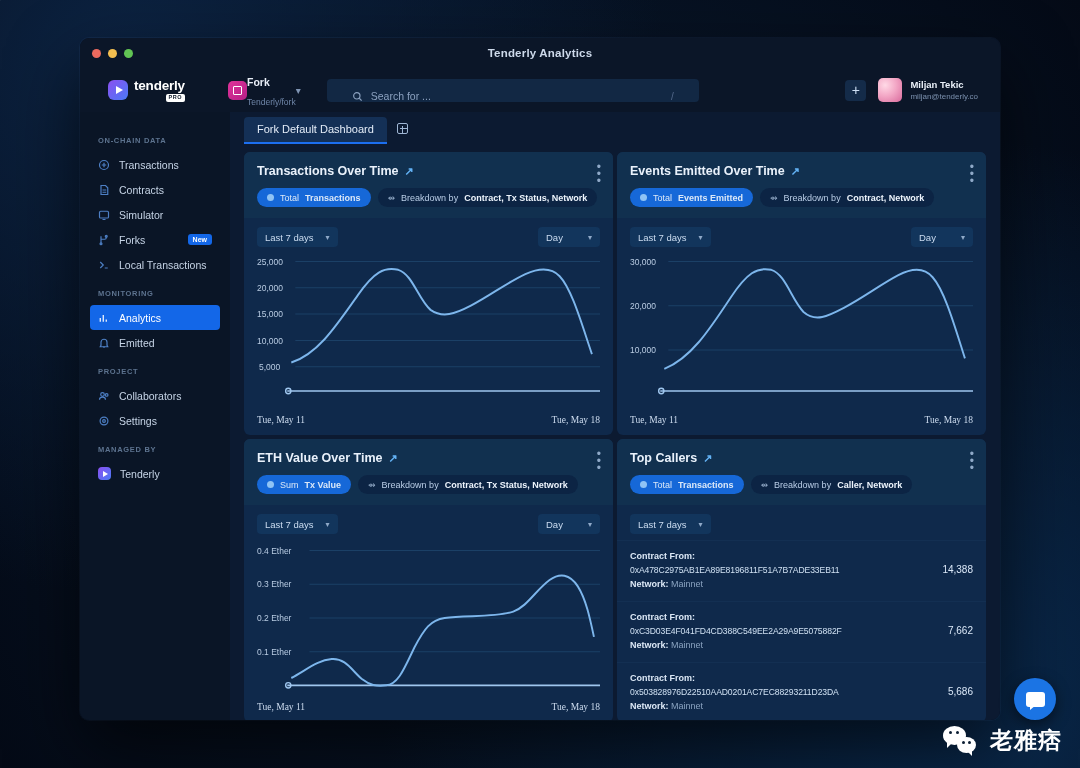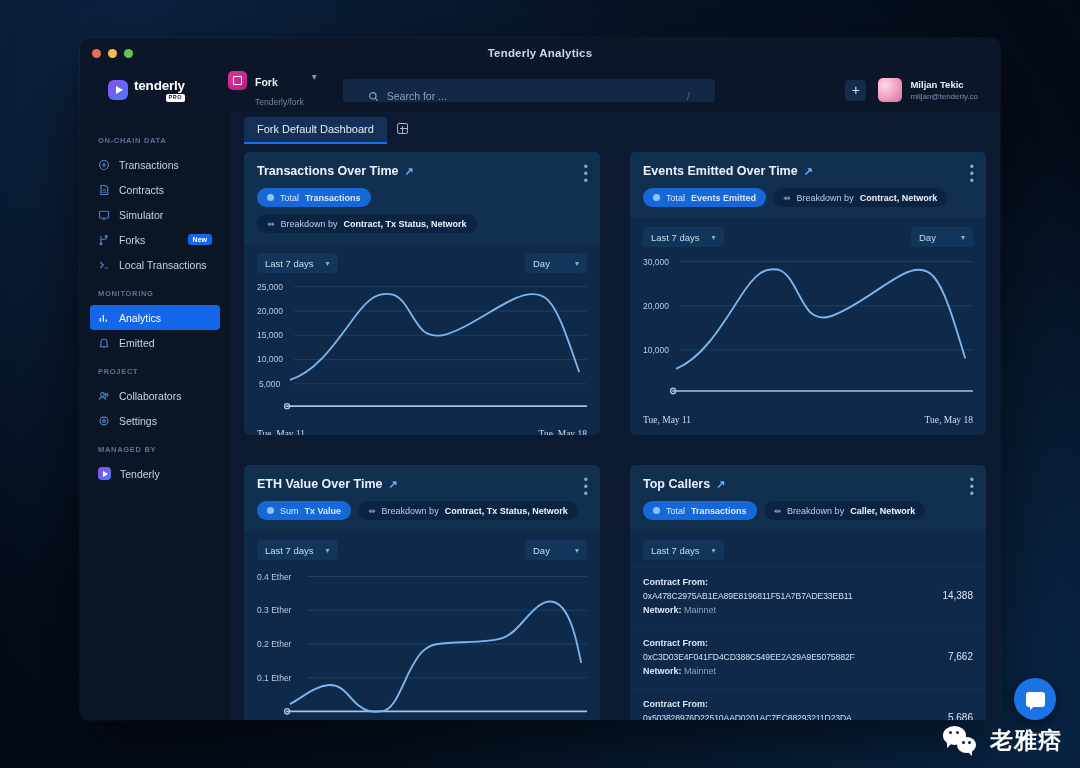--- a/index.html
+++ b/index.html
@@ -59,21 +59,21 @@
     border-top:4.5px solid transparent;border-bottom:4.5px solid transparent;
     margin-left:2px;
   }
   .logo-text { display:flex; flex-direction:column; line-height:1; }
   .logo-word { font-size: 13.5px; color:#fff; font-weight:bold; letter-spacing:-.2px; }
   .logo-pro {
     align-self:flex-end; margin-top:2px; font-size:5.5px; font-weight:bold;
     color:#0b1628; background:#fff; border-radius:2px; padding:1px 3px; letter-spacing:.5px;
   }
 
-  .forksel { display:flex; gap:8px; cursor:pointer; }
+  .forksel { display:flex; align-items:center; gap:0; cursor:pointer; }
   .fork-ico {
     width:19px;height:19px;border-radius:5px;
     background:linear-gradient(135deg,#e0339a,#b51f86);
     display:flex;align-items:center;justify-content:center;
   }
   .fork-ico i { display:block; width:9px;height:9px;border:1.4px solid #fff;border-radius:1px;}
   .fork-tx { line-height:1.2; }
   .fork-tx .a { font-size:10.5px; color:#e9eef7; font-weight:bold; }
   .fork-tx .b { font-size:8.5px; color:#6f86a8;margin-top:39px; }
   .chev { color:#7f94b3; font-size:10px; }
@@ -137,21 +137,21 @@
   .tab-add {
     width:27px;height:24px;display:flex;align-items:center;justify-content:center;
     color:#9fb6d4;font-size:12px;cursor:pointer; margin-bottom:3px;
   }
   .tab-add .sq { width:11px;height:11px;border:1.2px solid #9fb6d4;border-radius:2px;position:relative;}
   .tab-add .sq:before{content:"";position:absolute;left:4.3px;top:2px;width:1.2px;height:7px;background:#9fb6d4;}
   .tab-add .sq:after{content:"";position:absolute;top:4.3px;left:2px;height:1.2px;width:7px;background:#9fb6d4;}
 
   .grid {
     flex:1; padding: 4px 14px 0 14px;
-    display:grid; grid-template-columns: 1fr 1fr; gap: 30px;
+    display:grid; grid-template-columns: 1fr 1fr; gap: 4px;
     grid-template-rows: 283px 283px; overflow:hidden;
   }
 
   .card { background:#0f294b; border-radius:6px; overflow:hidden; display:flex; flex-direction:column;
           box-shadow: 0 1px 0 rgba(255,255,255,.04) inset; }
   .card-head { padding:12px 13px 11px 13px; background:#11304f; position:relative; }
   .card-title { font-size:12.5px; color:#e9f1fb; font-weight:bold; display:flex; align-items:center; gap:6px;}
   .expand-ico { color:#63b2f5; font-size:11px; }
   .kebab { position:absolute; right:12px; top:12px; color:#8fa9c8; font-size:12px; letter-spacing:0; line-height:.6; cursor:pointer;}
   .kebab span{display:block;}

